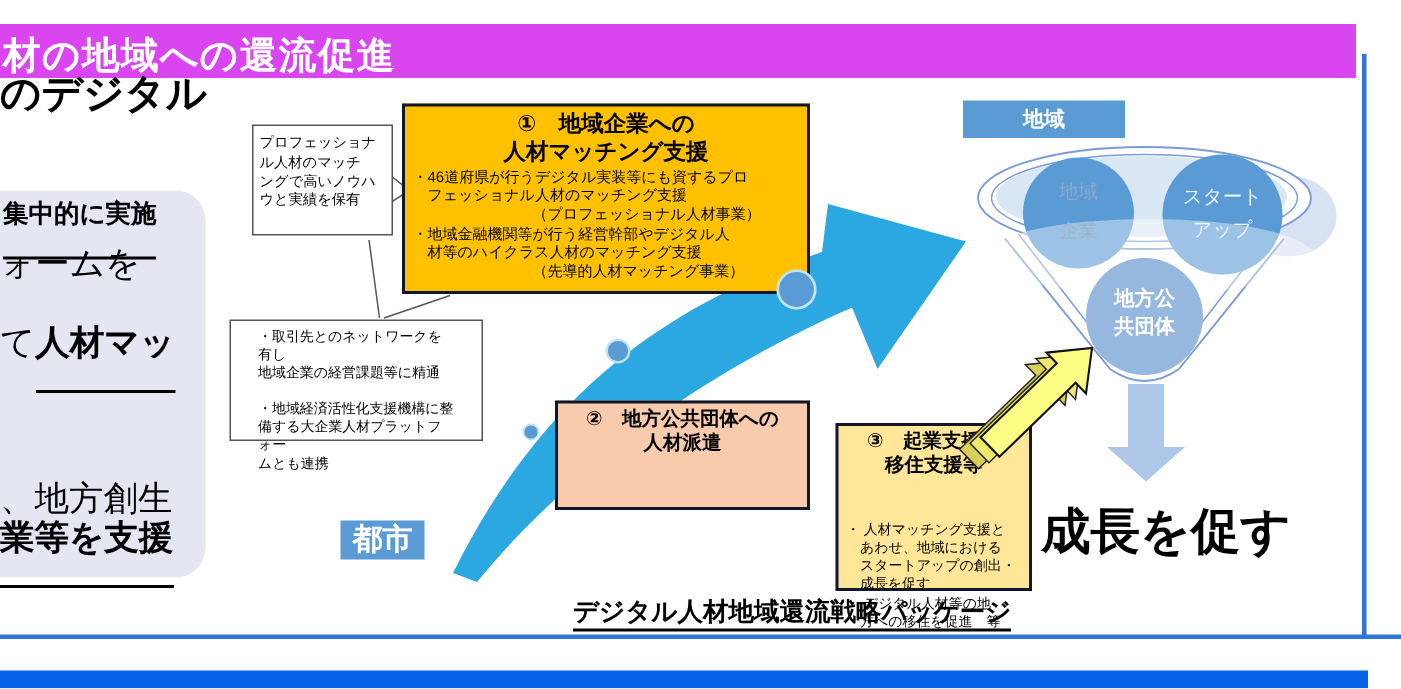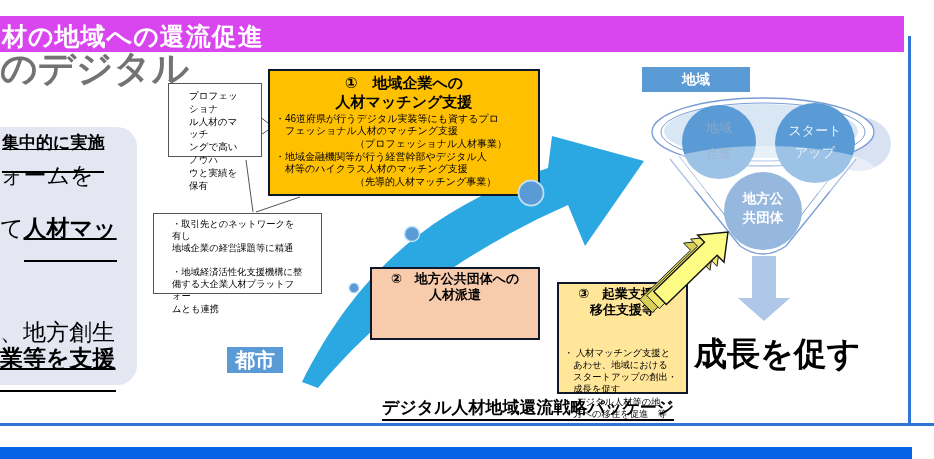--- a/index.html
+++ b/index.html
@@ -2,38 +2,38 @@
 <html><head>
 <meta charset="utf-8">
 <style>
   html,body{margin:0;padding:0;background:#fff;}
   #page{position:relative;width:934px;height:459px;overflow:hidden;background:#fff;
         font-family:"Liberation Sans","DejaVu Sans",sans-serif;}
   .abs{position:absolute;}
   
   #topbar{left:0;top:16px;width:904px;height:36px;background:#d946ef;z-index:2;}
   #topbar-title{left:2px;top:4px;color:#fff;font-weight:bold;font-size:25px;letter-spacing:1px;white-space:nowrap;}
-  #subheading{left:0;top:44px;color:#737373;font-weight:bold;font-size:37px;white-space:nowrap;z-index:2;}
+  #subheading{left:0;top:44px;color:#000000;font-weight:bold;font-size:27px;white-space:nowrap;z-index:2;}
   #bottombar{left:0;top:447px;width:912px;height:12px;background:#0663E8;z-index:2;}
   #hr-line{left:0;top:423px;width:934px;height:3px;background:#2E75D6;z-index:2;}
   #right-border{left:908px;top:36px;width:3px;height:388px;background:#2E75D6;z-index:2;}
   
   #left-panel{left:-28px;top:127px;width:165px;height:258px;background:#E4E6F2;border-radius:20px;z-index:1;}
   .panel-line{position:absolute;color:#000;white-space:nowrap;z-index:2;}
-  .panel-line .em{font-weight:bold;border-bottom:2.5px solid #000;padding-bottom:19px;text-decoration:underline;}
+  .panel-line .em{font-weight:bold;border-bottom:2.5px solid #000;padding-bottom:19px;}
   #pl1{left:2px;top:131px;font-size:17px;font-weight:bold;}
   #pl1 .em{font-size:17px;}
   #pl2{left:0px;top:160px;font-size:23px;}
   #pl3{left:0px;top:213px;font-size:23px;text-align:right;}
   #pl4{left:0px;top:264px;font-size:23px;}
   #pl5{left:0px;top:317px;font-size:23px;}
   #pl6{left:0px;top:343px;font-size:23px;font-weight:bold;}
   
   .callout{background:#fff;border:1.5px solid #555;color:#000;z-index:2;white-space:pre-line;box-sizing:border-box;}
-  #callout1{left:168px;top:83px;width:94px;height:74px;font-size:9.5px;line-height:1.35;padding:6px 20px;}
+  #callout1{left:168px;top:83px;width:94px;height:74px;font-size:9.5px;line-height:1.35;padding:6px 4px;}
   #callout2{left:153px;top:213px;width:169px;height:81px;font-size:9.3px;line-height:1.3;padding:4px 18px;}
   
   .pbox{border:2px solid #0f172a;box-sizing:border-box;z-index:2;color:#000000;}
   #box1{left:268px;top:69px;width:272px;height:127px;background:#FFC000;}
   #box2{left:370px;top:267px;width:170px;height:73px;background:#F8CBAD;}
   #box3{left:557px;top:282px;width:131px;height:112px;background:#FFE699;}
   .pbox .ttl{font-weight:bold;text-align:center;white-space:pre-line;}
   #box1 .ttl{font-size:15px;line-height:1.25;margin-top:3px;}
   #box2 .ttl,#box3 .ttl{font-size:13px;line-height:1.25;margin-top:2px;}
   .pbox .bd{white-space:pre-line;text-align:left;}

